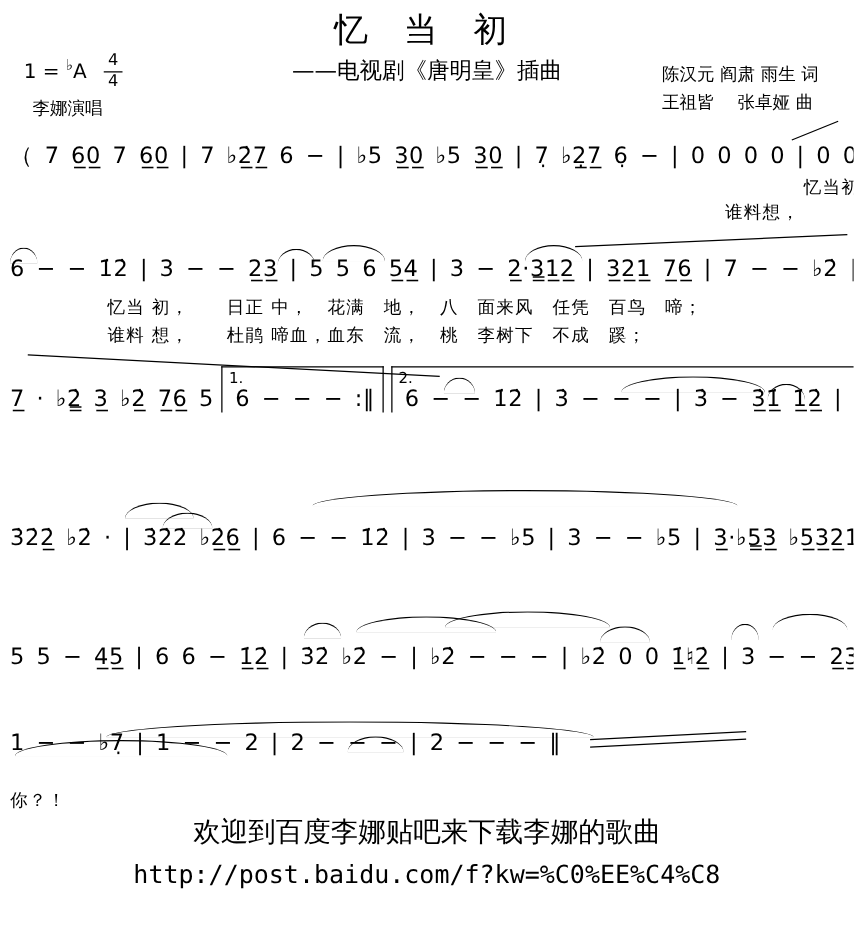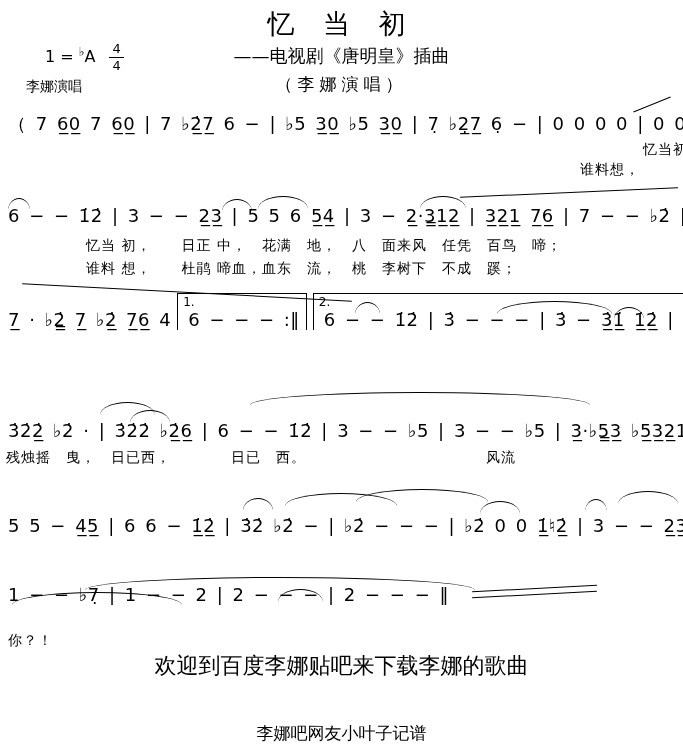--- a/index.html
+++ b/index.html
@@ -39,65 +39,67 @@
   .url{font-size:20px;font-family:"DejaVu Sans Mono",monospace;}
   .transcriber{font-size:17px;font-family:"DejaVu Serif",serif;}
 </style>
 </head>
 <body>
 
 <div id="canvas">
 
   <div class="abs center subtitle" style="top:44px;">——电视剧《唐明皇》插曲</div>
   <div class="abs center title" style="top:6px;">忆 当 初</div>
-  <div class="abs center performer" style="top:73px;">（李娜演唱）</div>
 
-  <div class="abs keysig" style="top:42px;left:45px;">
+  <div class="abs keysig" style="top:42px;left:19px;">
     <span>1 =</span>
     <sup>♭</sup><span>A</span>
     <span class="frac">
       <span class="num">4</span>
       <span class="den">4</span>
     </span>
   </div>
   <div class="abs tempo" style="top:78px;left:26px;">李娜演唱</div>
 
+  <div class="abs credits" style="top:50px;right:28px;">
+    <div>陈汉元 阎肃 雨生 词</div>
+    <div>王祖皆　 张卓娅 曲</div>
+  </div>
 
   <div class="abs notation" style="top:112px;left:8px;">（ 7 6̲0̲ 7 6̲0̲ | 7 ♭2̲̇7̲ 6 − | ♭5 3̲0̲ ♭5 3̲0̲ | 7̣ ♭2̲̣7̲ 6̣ − | 0 0 0 0 | 0 0 0 0 ）‖: 7 6 6 − |</div>
   <div class="abs lyr" style="top:141px;left:616px;margin-left:27px;">忆当初，</div>
   <div class="abs lyr" style="top:161px;left:580px;">谁料想，</div>
   <div class="lineseg" style="left:632px;top:104px;width:40px;transform:rotate(-22deg);"></div>
 
   <div class="abs notation" style="top:205px;left:8px;">6 − − 1̇2̇ | 3 − − 2̲3̲ | 5 5 6 5̲4̲ | 3 − 2̲·3̳1̲2̲ | 3̲2̲1̲ 7̲6̲ | 7 − − ♭2̇ | 7 − − ♭2̇ |</div>
   <div class="abs lyr" style="top:260px;left:86px;">谁料 想，　　杜鹃 啼血，血东　流，　桃　李树下　不成　蹊；</div>
   <div class="abs lyr" style="top:237px;left:86px;">忆当 初，　　日正 中，　花满　地，　八　面来风　任凭　百鸟　啼；</div>
   <div class="arc" style="left:8px;top:198px;width:22px;"></div>
   <div class="arc" style="left:222px;top:199px;width:30px;"></div>
   <div class="arc" style="left:258px;top:196px;width:50px;"></div>
   <div class="arc" style="left:420px;top:196px;width:46px;"></div>
   <div class="lineseg" style="left:460px;top:192px;width:218px;transform:rotate(-2.5deg);"></div>
 
   <div class="abs sys3" style="top:293px;left:8px;">
-    <span class="notation">7̲ · ♭2̳̇ 7̲ ♭2̲̇ 7̲6̲ 4</span>
+    <span class="notation">7̲ · ♭2̳̇ 3̲ ♭2̲̇ 7̲6̲ 5</span>
     <span class="volta v1">
       <span class="vlabel">1.</span>
       <span class="notation">6 − − − :‖</span>
     </span>
     <span class="volta v2">
       <span class="vlabel">2.</span>
       <span class="notation">6 − − 1̇2̇ | 3̇ − − − | 3̇ − 3̲̇1̲̇ 1̲̇2̲̇ | 3̇ 2̇ 2̇ ♭2̇ · |</span>
     </span>
   </div>
   <div class="lineseg" style="left:22px;top:292px;width:330px;transform:rotate(3deg);"></div>
   <div class="arc" style="left:355px;top:302px;width:25px;"></div>
   <div class="arc" style="left:497px;top:301px;width:115px;"></div>
   <div class="arc" style="left:614px;top:307px;width:30px;"></div>
 
   <div class="abs notation" style="top:420px;left:8px;">3̇2̇2̲̇ ♭2̇ · | 3̇2̇2̇ ♭2̲̇6̲ | 6 − − 1̇2̇ | 3 − − ♭5 | 3 − − ♭5 | 3̲·♭5̳3̲ ♭5̲3̲2̲1 | 2 − − 2̲3̲ |</div>
-  <div class="abs lyr" style="top:449px;left:6px;">残烛摇　曳，　日已西，　　　　日已　西。　　　　　　　　　　　　风流</div>
   <div class="arc" style="left:100px;top:402px;width:55px;"></div>
   <div class="arc" style="left:130px;top:410px;width:40px;"></div>
   <div class="arc" style="left:250px;top:392px;width:340px;"></div>
 
   <div class="abs notation" style="top:515px;left:8px;">5 5 − 4̲5̲ | 6 6 − 1̲̇2̲̇ | 3̇2̇ ♭2̇ − | ♭2̇ − − − | ♭2̇ 0 0 1̲̇♮2̲̇ | 3 − − 2̲3̲ | 5·6̲5̲4̲3̲2̲ |</div>
   <div class="arc" style="left:243px;top:498px;width:30px;"></div>
   <div class="arc" style="left:285px;top:493px;width:112px;"></div>
   <div class="arc" style="left:356px;top:489px;width:132px;"></div>
   <div class="arc" style="left:480px;top:501px;width:40px;"></div>
   <div class="arc" style="left:585px;top:499px;width:22px;"></div>
@@ -105,15 +107,15 @@
 
   <div class="abs notation" style="top:584px;left:8px;">1 − − ♭7̣ | 1 − − 2 | 2 − − − | 2 − − − ‖</div>
   <div class="abs lyr" style="top:632px;left:8px;">你？！</div>
   <div class="arc" style="left:85px;top:577px;width:390px;"></div>
   <div class="arc" style="left:12px;top:592px;width:170px;"></div>
   <div class="arc" style="left:278px;top:589px;width:45px;"></div>
   <div class="lineseg" style="left:472px;top:588px;width:125px;transform:rotate(-3deg);"></div>
   <div class="lineseg" style="left:472px;top:594px;width:125px;transform:rotate(-3deg);"></div>
 
   <div class="abs center promo" style="top:651px;">欢迎到百度李娜贴吧来下载李娜的歌曲</div>
-  <div class="abs center transcriber" style="top:722px;">李娜吧网友小叶子记谱</div>
+  <div class="abs center url" style="top:687px;">http://post.baidu.com/f?kw=%C0%EE%C4%C8</div>
 
 </div>
 
 </body></html>

